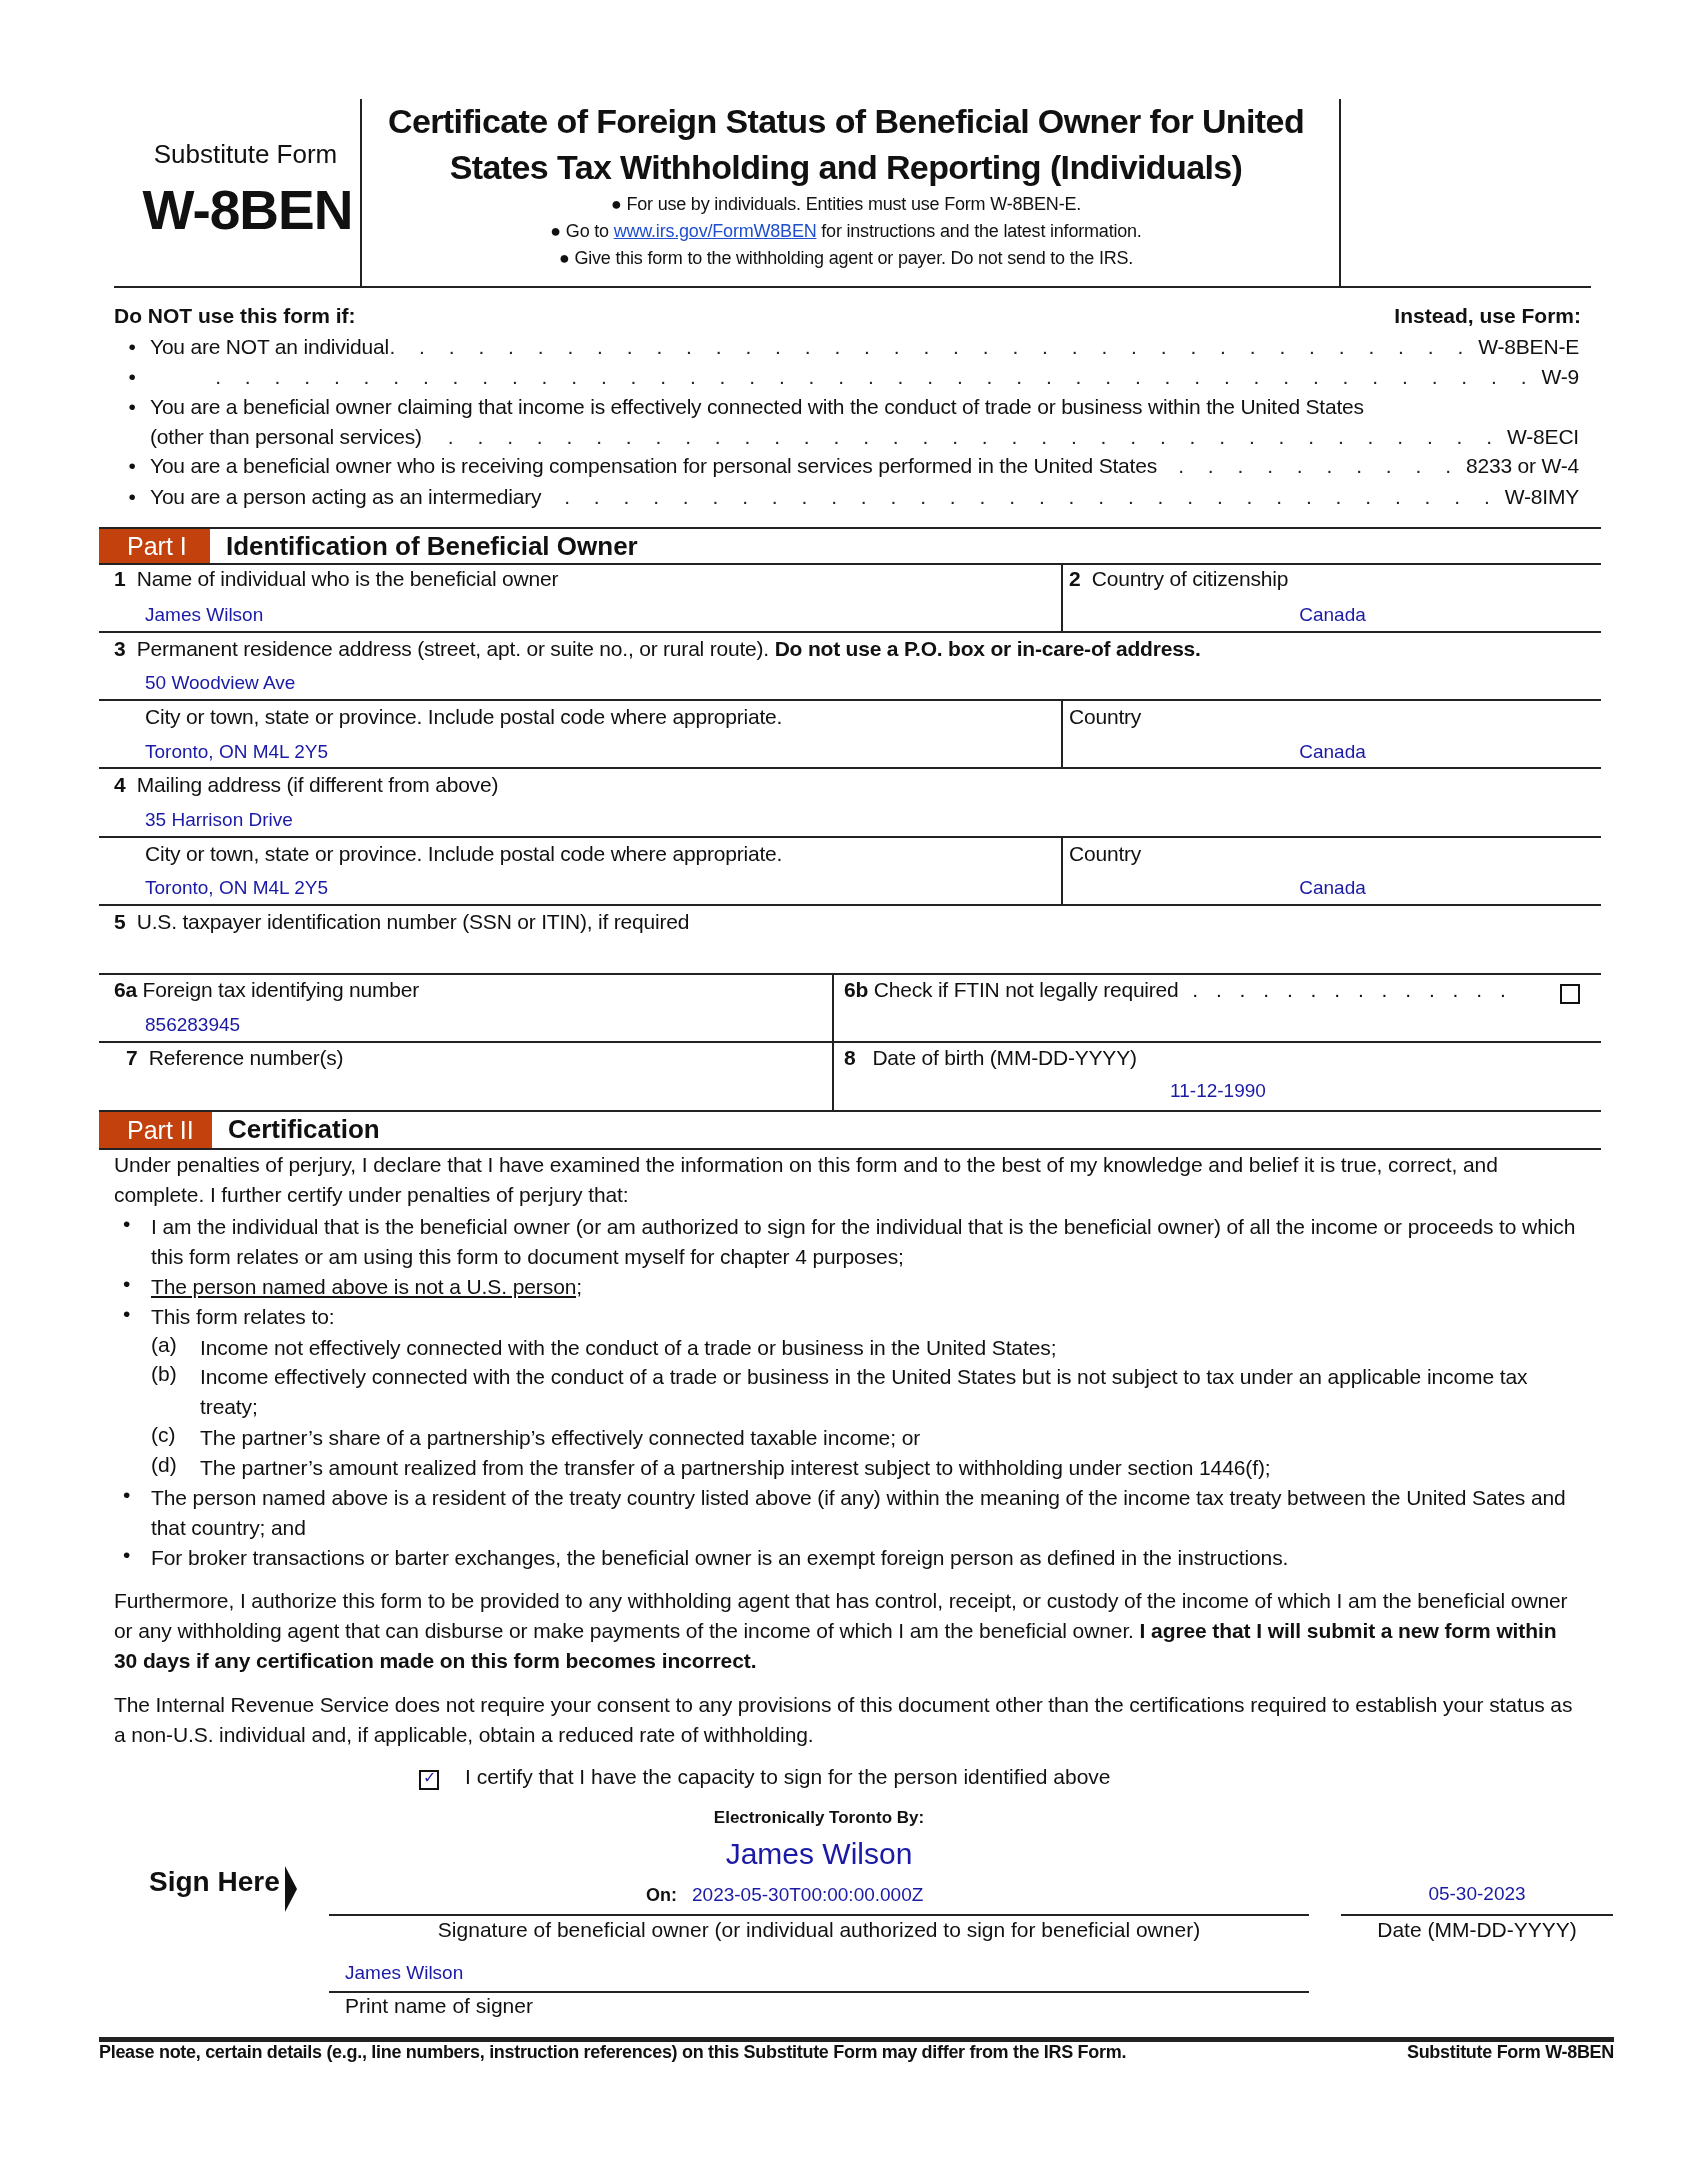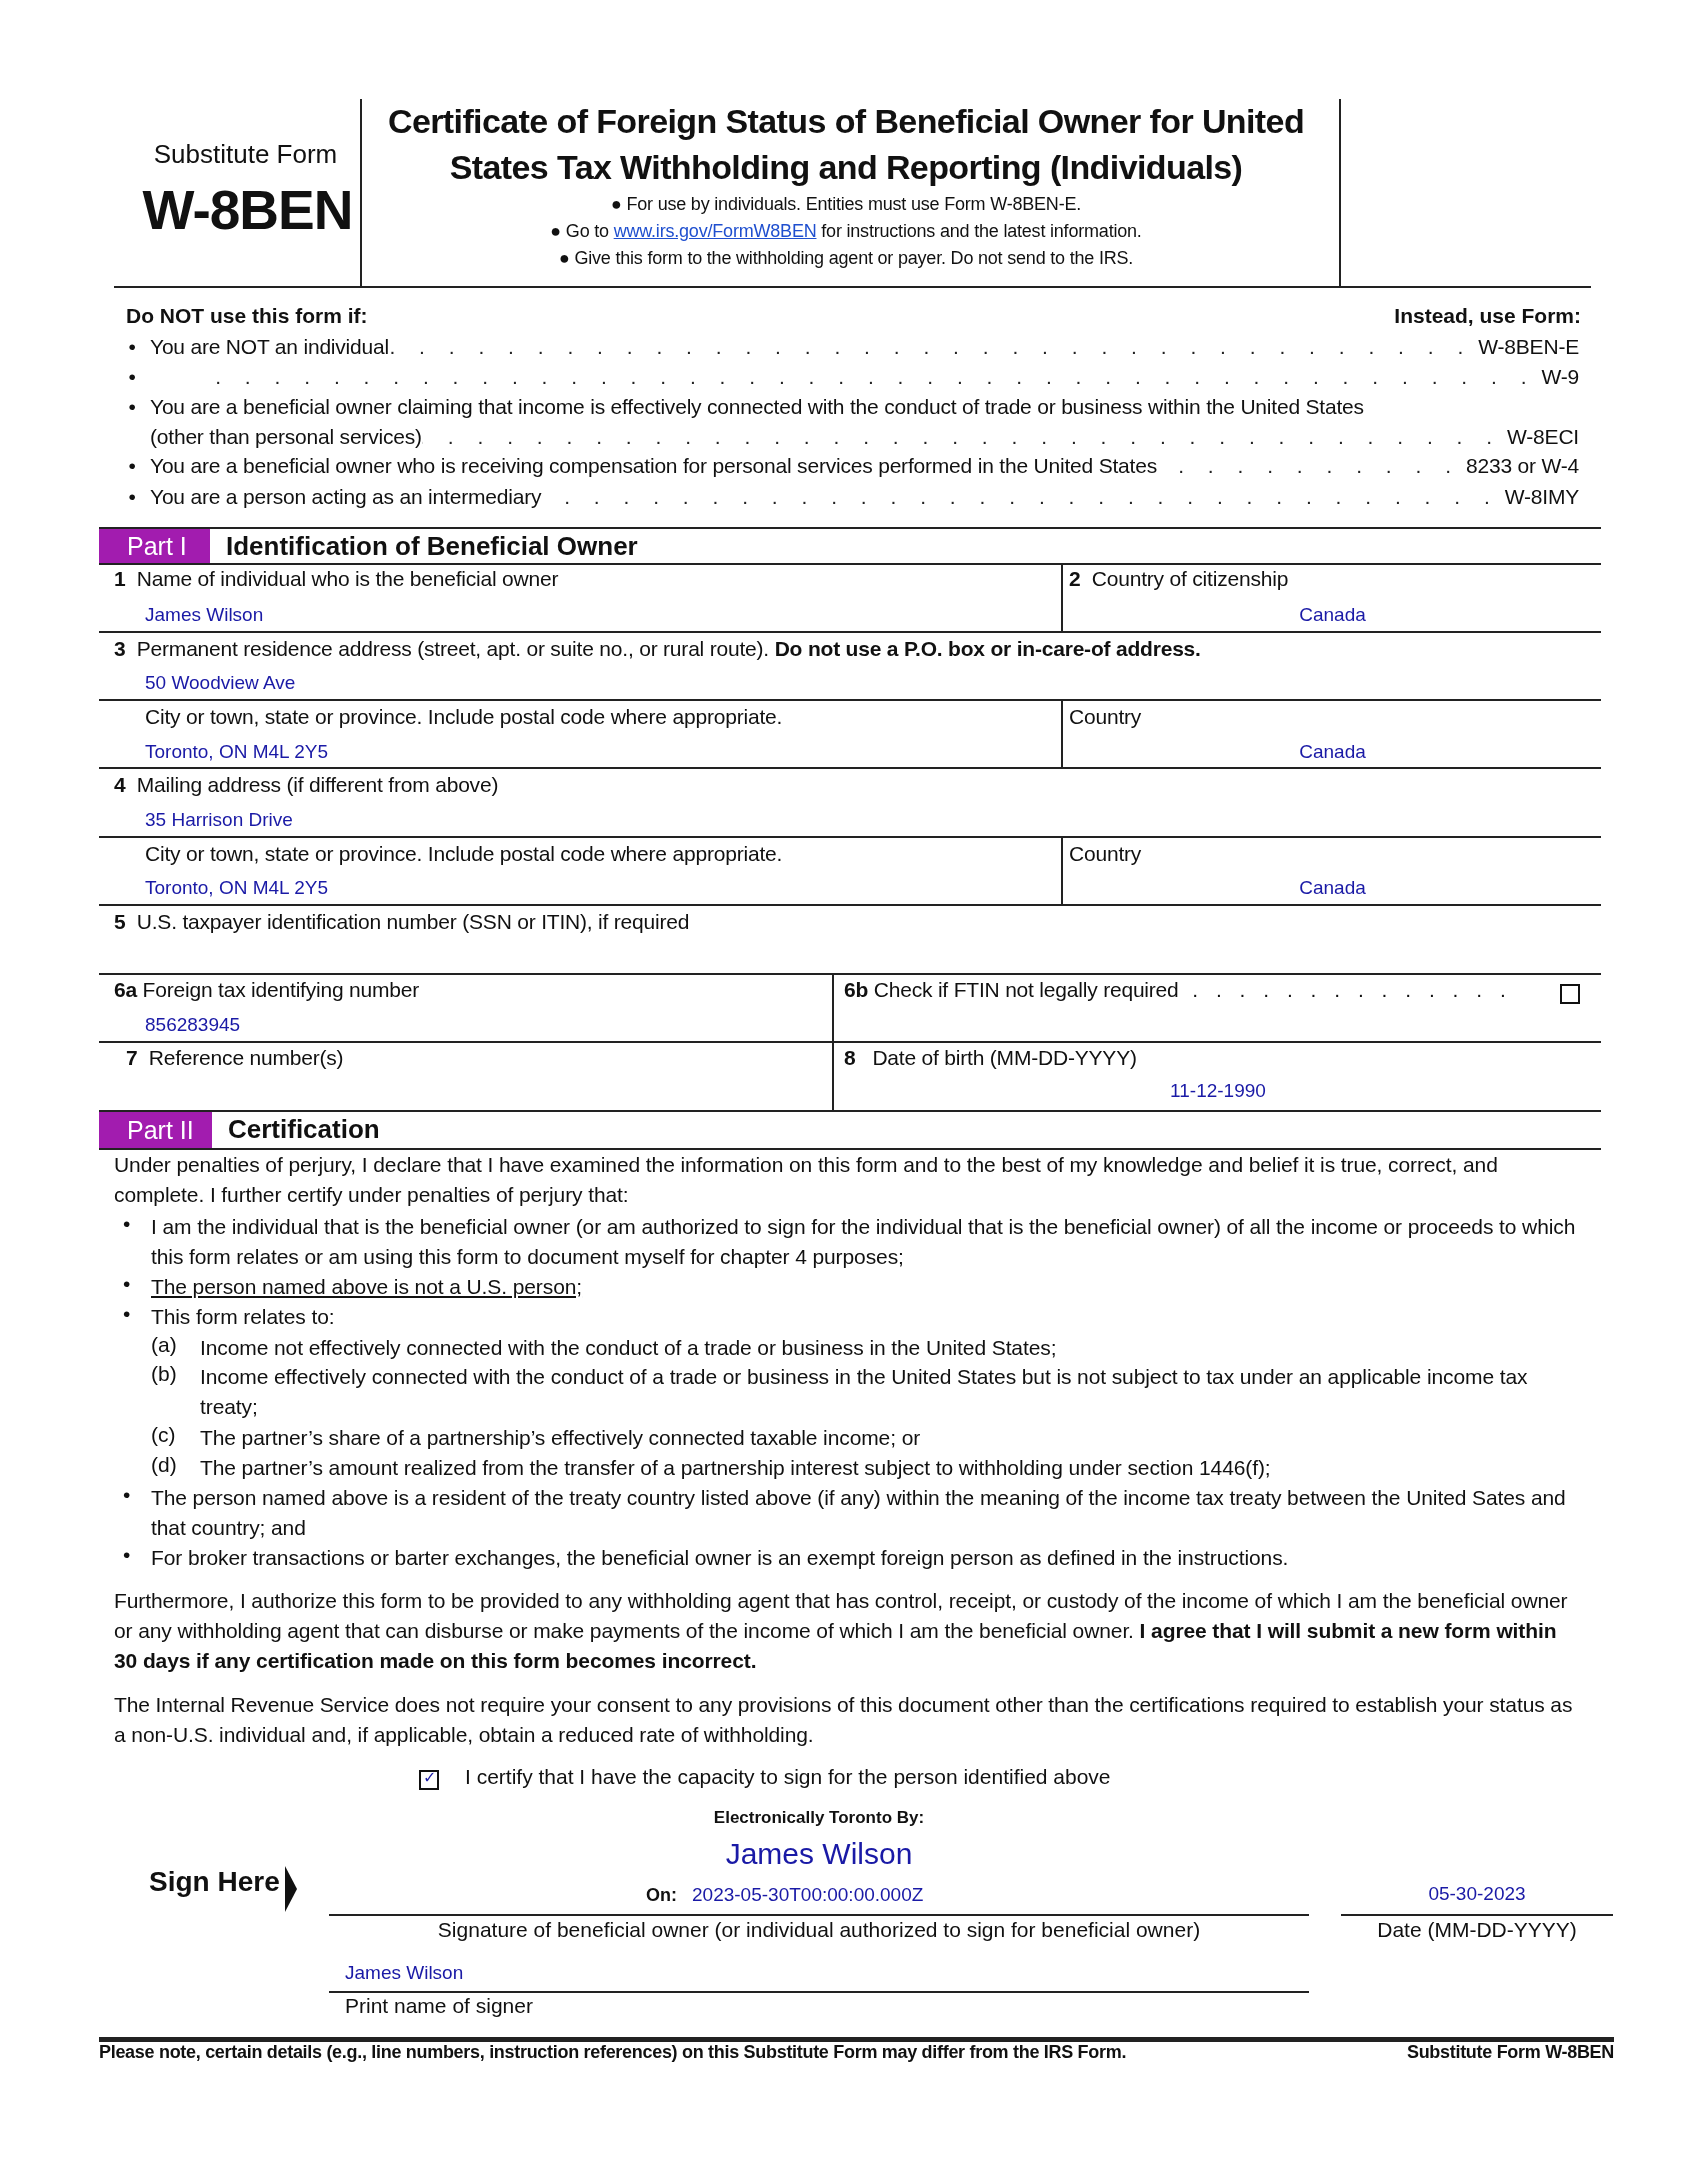--- a/index.html
+++ b/index.html
@@ -23,21 +23,21 @@
   .hdr-note a { color:#1f4fcf; text-decoration:underline; }
 
   
   .dnu-row { position:absolute; left:114px; width:1465px; font-size:21px; display:flex; align-items:baseline; letter-spacing:-0.2px; }
   .dnu-bullet { width:36px; text-align:center; flex:none; }
   .dnu-text { flex:none; white-space:nowrap; }
   .dnu-dots { flex:1; overflow:hidden; white-space:nowrap; color:#222; letter-spacing:9px; padding:0 6px; text-align:right; direction:rtl; }
   .dnu-form { flex:none; white-space:nowrap; }
 
   
-  .part-tag { position:absolute; background:#a21caf; color:#fff; font-size:25px; padding-left:28px; box-sizing:border-box; }
+  .part-tag { position:absolute; background:#c2410c; color:#fff; font-size:25px; padding-left:28px; box-sizing:border-box; }
   .part-title { position:absolute; font-size:26px; font-weight:bold; }
 
   
   .para { position:absolute; left:114px; width:1465px; font-size:21px; line-height:30px; white-space:normal; letter-spacing:-0.1px; }
   .bul { position:absolute; font-size:21px; }
   .checkbox { position:absolute; width:16px; height:16px; border:2.5px solid #111; box-sizing:content-box; }
   .checkmark { position:absolute; left:2px; top:-4px; font-size:16px; color:#1a1aa6; }
   #sign-arrow { position:absolute; left:285px; top:1866px; width:0; height:0; border-top:23px solid transparent; border-bottom:23px solid transparent; border-left:12px solid #111; }
 </style>
 </head>
@@ -59,21 +59,21 @@
     <span>Go to </span><a>www.irs.gov/FormW8BEN</a><span> for instructions and the latest information.</span>
   </div>
   <div class="abs hdr-note" style="top:248px;">
     <span>●</span>
     <span>Give this form to the withholding agent or payer. Do not send to the IRS.</span>
   </div>
   <div class="hline" style="left:114px; top:286px; width:1477px;"></div>
 </div>
 
 <div>
-  <div class="abs b" style="left:114px; top:304px; font-size:21px;margin-left:12px;">Do NOT use this form if:</div>
+  <div class="abs b" style="left:114px; top:304px; font-size:21px;">Do NOT use this form if:</div>
   <div class="abs b" style="right:102px; top:304px; font-size:21px;">Instead, use Form:</div>
 
   <div class="dnu-row" style="top:335px;">
     <span class="dnu-bullet">•</span>
     <span class="dnu-text">You are NOT an individual</span>
     <span class="dnu-dots">. . . . . . . . . . . . . . . . . . . . . . . . . . . . . . . . . . . . . . . . . . . . . . . . . . . . . . . . . . . . . .</span>
     <span class="dnu-form">W-8BEN-E</span>
   </div>
   <div class="dnu-row" style="top:365px;">
     <span class="dnu-bullet">•</span>

